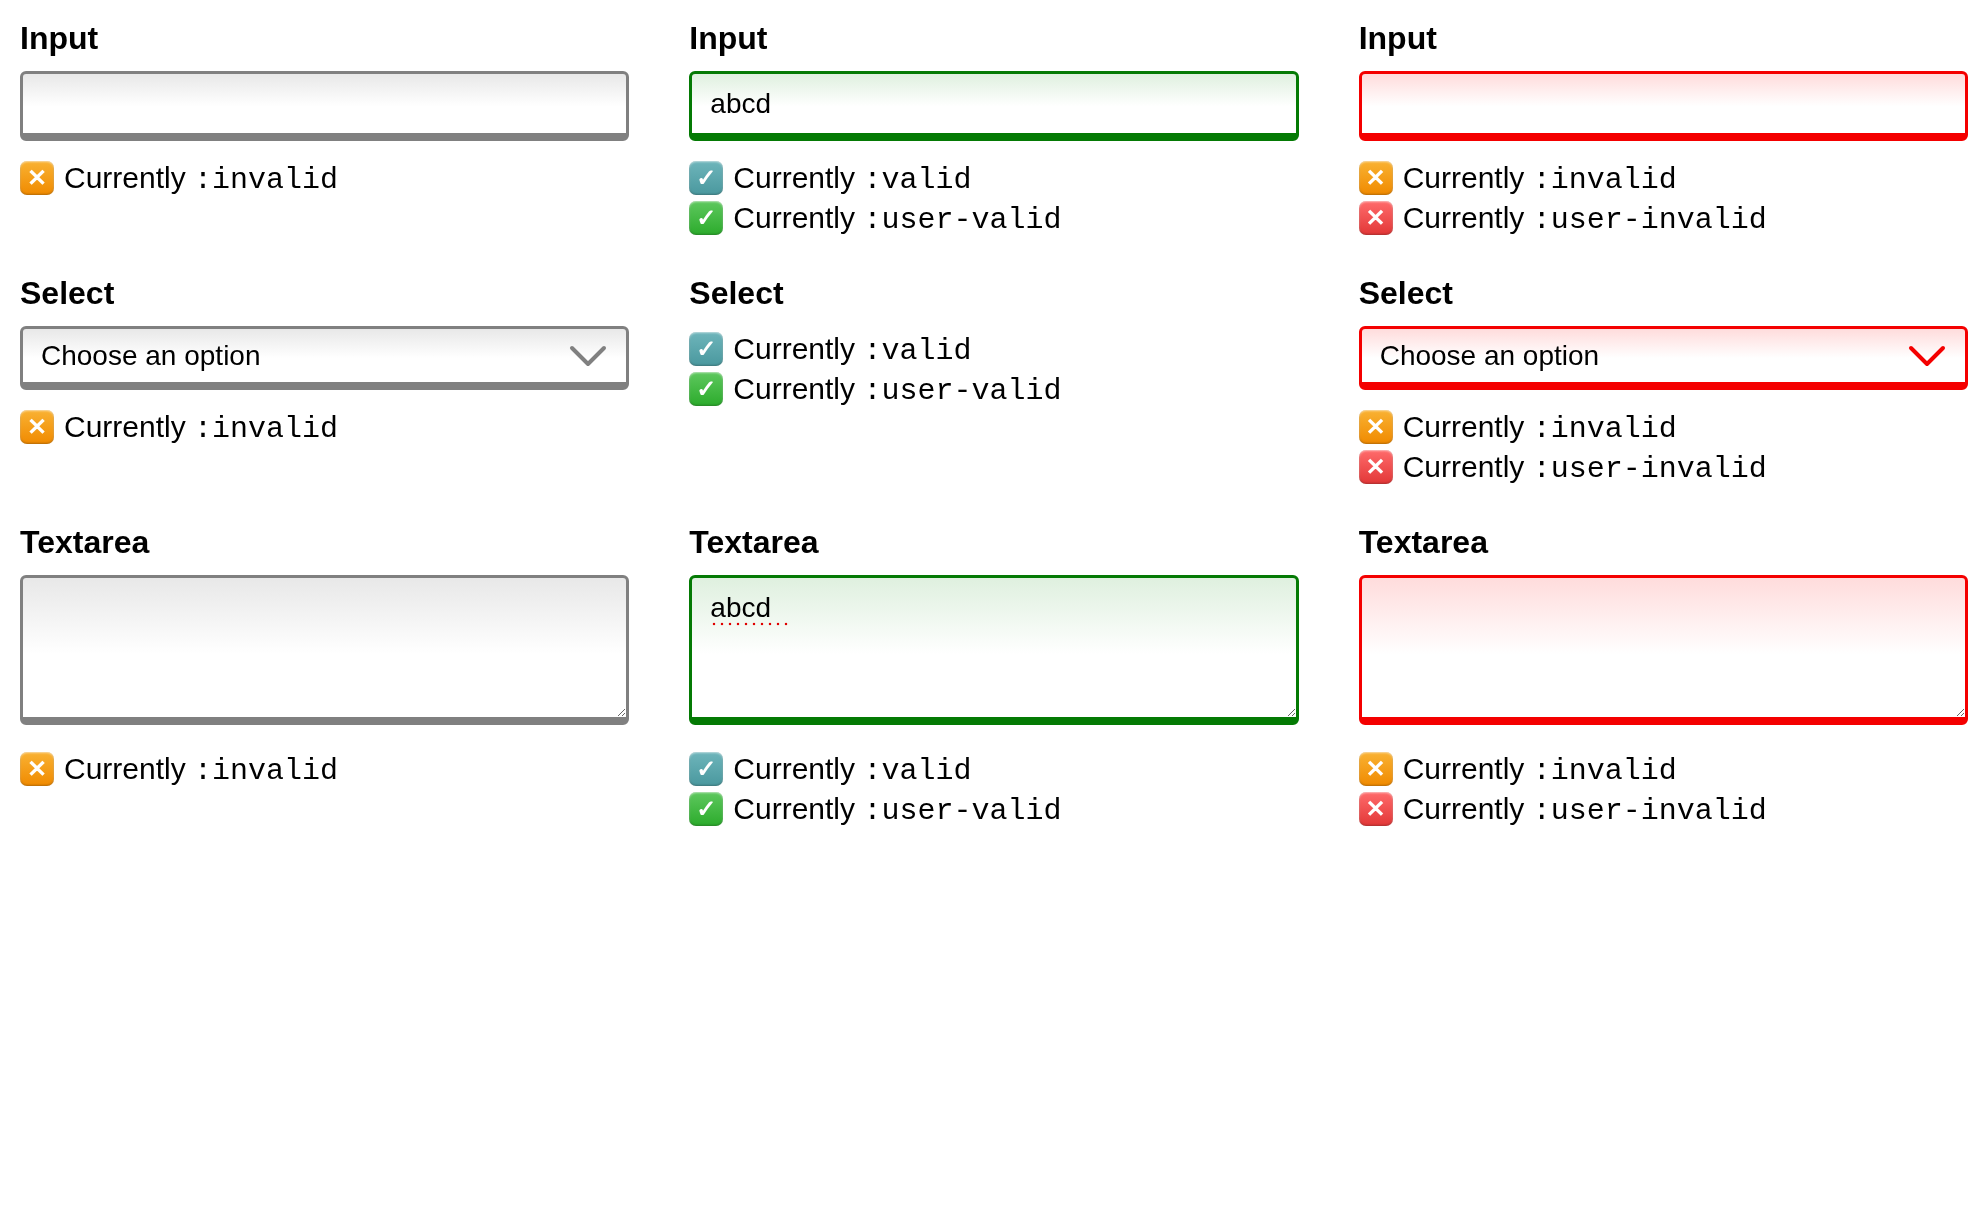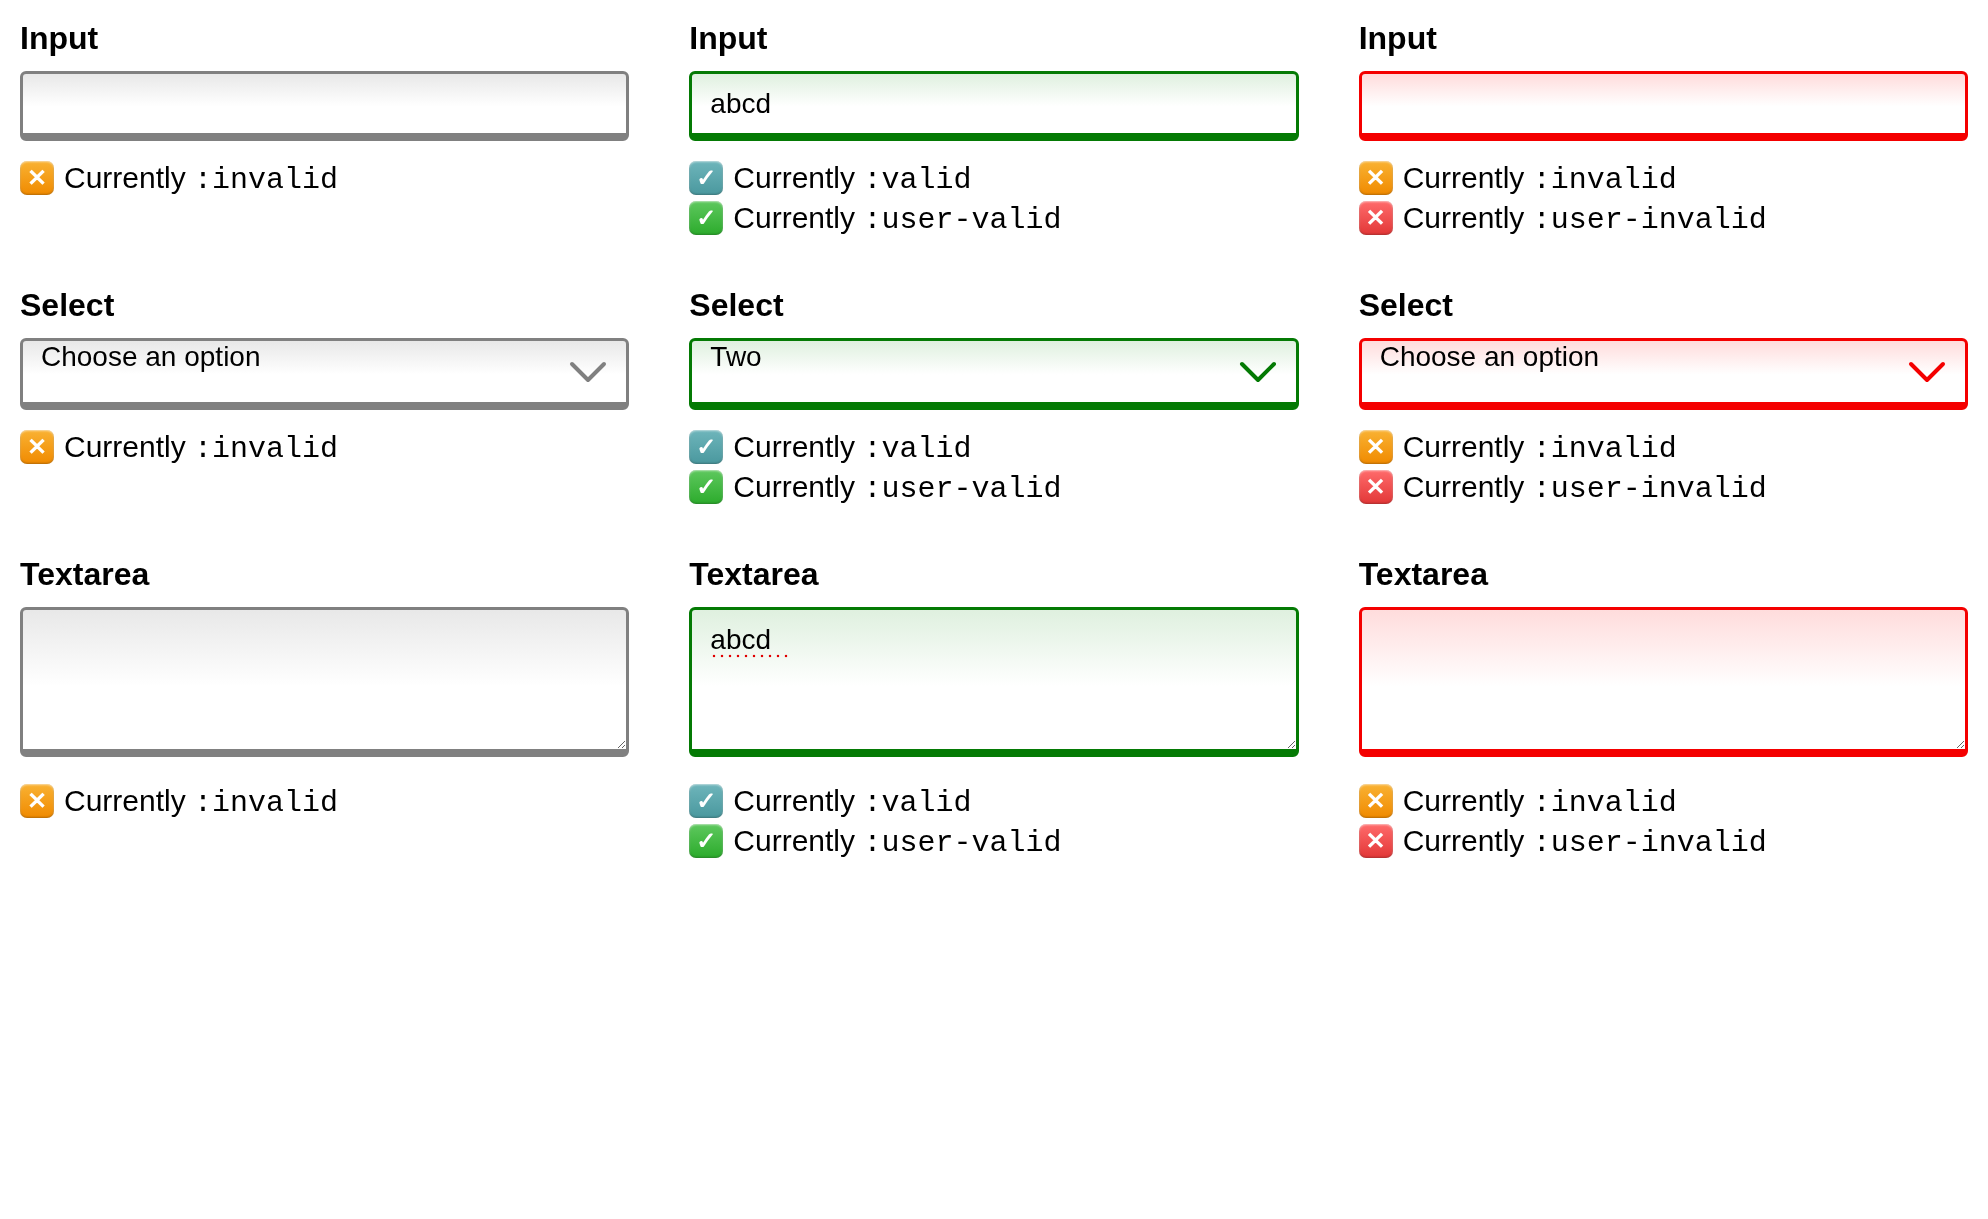--- a/index.html
+++ b/index.html
@@ -10,21 +10,21 @@
     body {
       font-family: Helvetica, Arial, sans-serif;
       font-size: 28px;
       background: #ffffff;
       padding: 20px;
     }
     .grid {
       display: grid;
       grid-template-columns: 1fr 1fr 1fr;
       grid-template-rows: auto auto auto;
-      gap: 50px 60px;
+      gap: 38px 60px;
     }
     .cell {
       display: flex;
       flex-direction: column;
       gap: 14px;
     }
     .label {
       font-weight: 700;
       font-size: 32px;
     }
@@ -45,24 +45,24 @@
       padding: 14px 18px 14px 18px;
       font-size: 28px;
       font-family: Helvetica, Arial, sans-serif;
       resize: both;
       outline: none;
       background-repeat: no-repeat;
     }
     .field-select-wrapper {
       position: relative;
       width: 100%;
-      height: 72px;
+      height: 64px;
       border-radius: 6px;
       display: flex;
-      align-items: flex-start;
+      align-items: center;
       padding: 0 50px 0 18px;
       font-size: 28px;
     }
     .select-chevron {
       position: absolute;
       right: 18px;
       top: 50%;
       transform: translateY(-50%);
       pointer-events: none;
     }
@@ -207,28 +207,20 @@
     <div class="status-list">
       <div class="status-line">
         <span class="status-icon icon-x-orange icon-x"></span>
         <span><span>Currently </span><code>:invalid</code></span>
       </div>
     </div>
   </div>
 
   <div class="cell valid">
     <div class="label">Select</div>
-    <div class="field-select-wrapper">
-      <span>Two</span>
-      <span class="select-chevron">
-        <svg width="40" height="24" viewBox="0 0 40 24">
-            <path d="M4 4 L20 20 L36 4" fill="none" stroke-width="4" stroke-linecap="round" stroke-linejoin="round"></path>
-          </svg>
-      </span>
-    </div>
     <div class="status-list">
       <div class="status-line">
         <span class="status-icon icon-check-teal icon-check"></span>
         <span><span>Currently </span><code>:valid</code></span>
       </div>
       <div class="status-line">
         <span class="status-icon icon-check-green icon-check"></span>
         <span><span>Currently </span><code>:user-valid</code></span>
       </div>
     </div>

